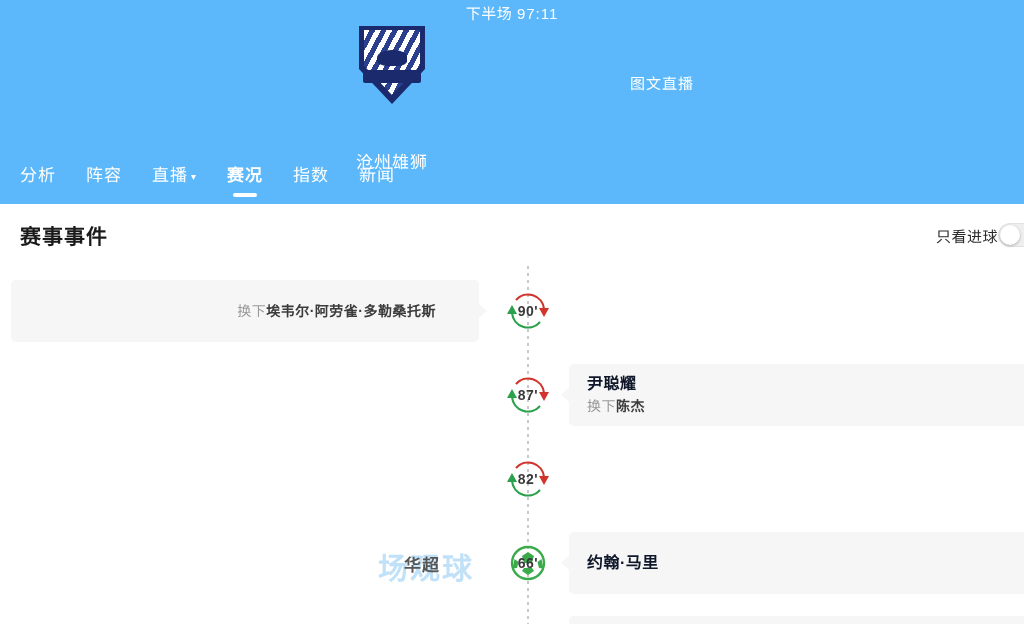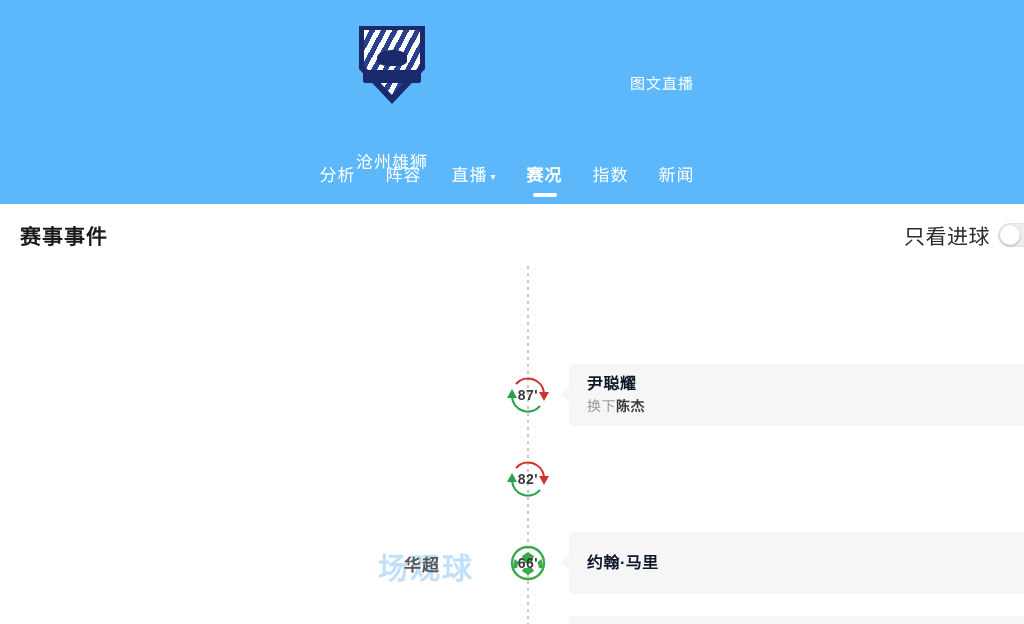--- a/index.html
+++ b/index.html
@@ -154,21 +154,20 @@
   .nav {
     position: absolute;
     left: 0;
     bottom: 0;
     width: 1024px;
     height: 54px;
     display: flex;
     align-items: center;
     padding-left: 20px;
     box-sizing: border-box;
-    justify-content: center;
   }
   .nav-item {
     position: relative;
     color: #ffffff;
     font-size: 17px;
     letter-spacing: 1px;
     margin-right: 30px;
     padding-bottom: 8px;
     cursor: pointer;
     white-space: nowrap;
@@ -211,23 +210,22 @@
   }
   .goal-filter {
     position: absolute;
     right: 0;
     top: 50%;
     transform: translateY(-50%);
     display: flex;
     align-items: center;
   }
   .goal-filter-label {
-    font-size: 21px;
+    font-size: 15px;
     color: #2b2b2b;
-    margin-right: 8px;
     letter-spacing: .5px;
   }
   .switch {
     width: 40px;
     height: 24px;
     border-radius: 12px;
     background: #efefef;
     border: 1px solid #e2e2e2;
     position: relative;
     box-sizing: border-box;
@@ -383,20 +381,24 @@
     pointer-events: none;
     z-index: 6;
     opacity: .92;
   }
 </style>
 </head>
 <body>
 
 <div class="match-header">
 
+  <div class="status-line">
+    <span>下半场</span>
+    <span class="clock">97:11</span>
+  </div>
 
   <div class="teams">
 
     <div class="team">
       <div class="crest crest-home">
         <div class="shield"></div>
         <div class="shield-inner"></div>
         <div class="lion"></div>
         <div class="ribbon"></div>
       </div>
@@ -427,20 +429,35 @@
     <span class="switch">
       <span class="knob"></span>
     </span>
   </div>
 </div>
 
 <div class="timeline" id="timeline">
   <div class="spine"></div>
   <div class="watermark">场观球</div>
   <div class="watermark2">华超</div>
+<div class="event left" style="top: 14px;">
+      <div class="card">
+        <div class="ev-player"></div>
+        <div class="ev-sub"><span>换下</span><b>埃韦尔·阿劳雀·多勒桑托斯</b></div>
+      </div>
+      <div class="marker">
+        <svg viewBox="0 0 48 48" width="48" height="48">
+          <path d="M8 26 A16 16 0 0 0 36 35" fill="none" stroke="#2aa14a" stroke-width="2.2"></path>
+          <path d="M40 22 A16 16 0 0 0 12 13" fill="none" stroke="#d0342c" stroke-width="2.2"></path>
+          <path d="M8 18 L13 27 L3 27 Z" fill="#2aa14a"></path>
+          <path d="M40 30 L45 21 L35 21 Z" fill="#d0342c"></path>
+        </svg>
+        <span class="minute">90'</span>
+      </div>
+    </div>
     <div class="event right" style="top: 98px;">
       <div class="card">
         <div class="ev-player">尹聪耀</div>
         <div class="ev-sub"><span>换下</span><b>陈杰</b></div>
       </div>
       <div class="marker">
         <svg viewBox="0 0 48 48" width="48" height="48">
           <path d="M8 26 A16 16 0 0 0 36 35" fill="none" stroke="#2aa14a" stroke-width="2.2"></path>
           <path d="M40 22 A16 16 0 0 0 12 13" fill="none" stroke="#d0342c" stroke-width="2.2"></path>
           <path d="M8 18 L13 27 L3 27 Z" fill="#2aa14a"></path>

